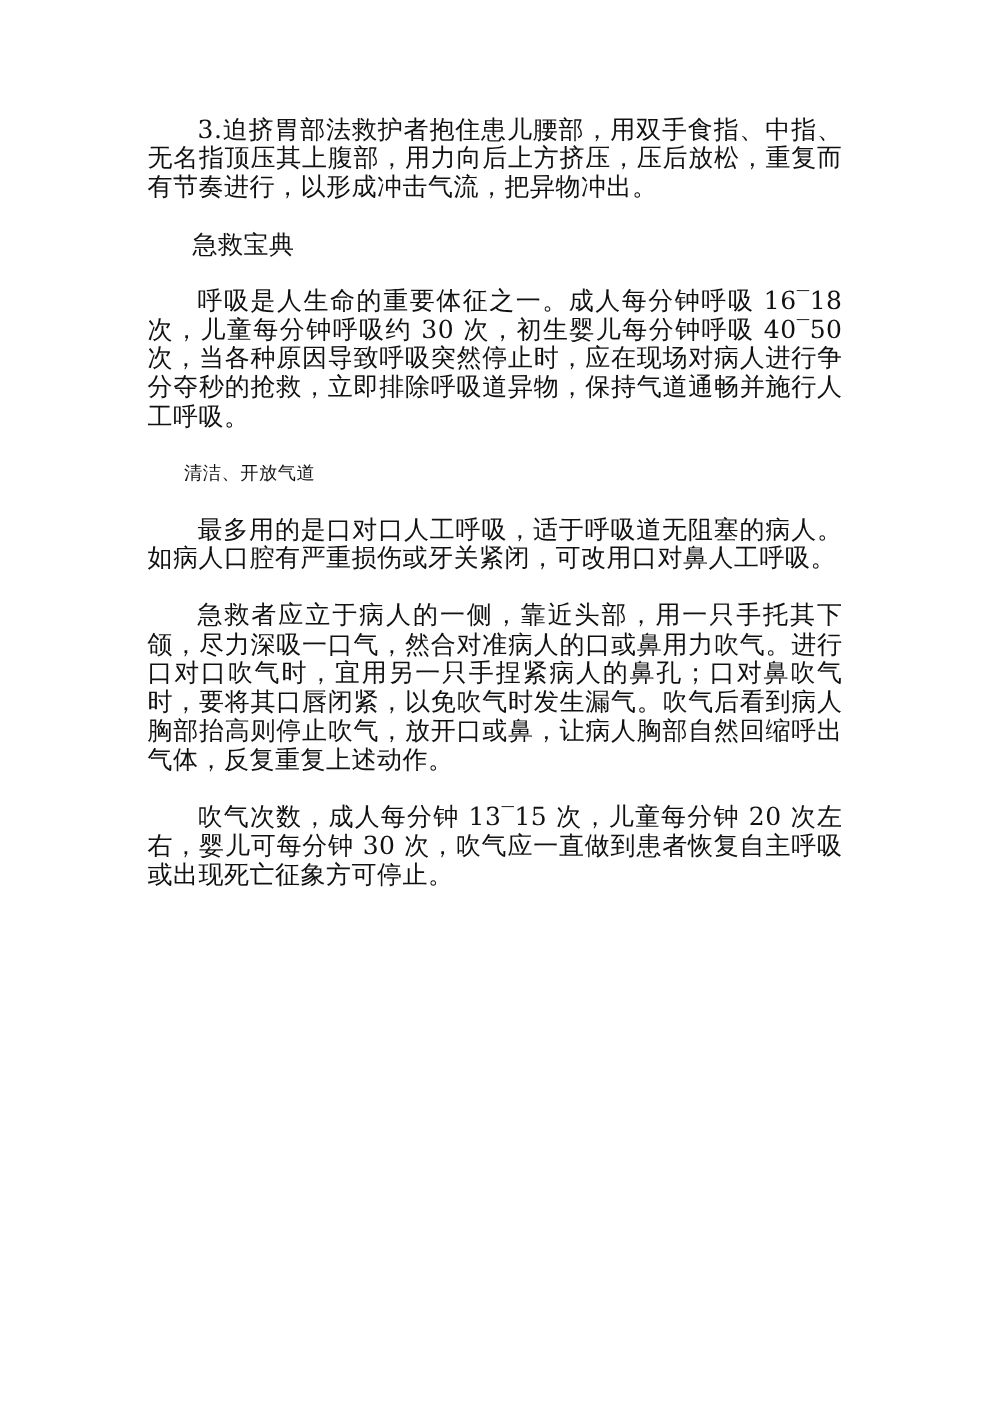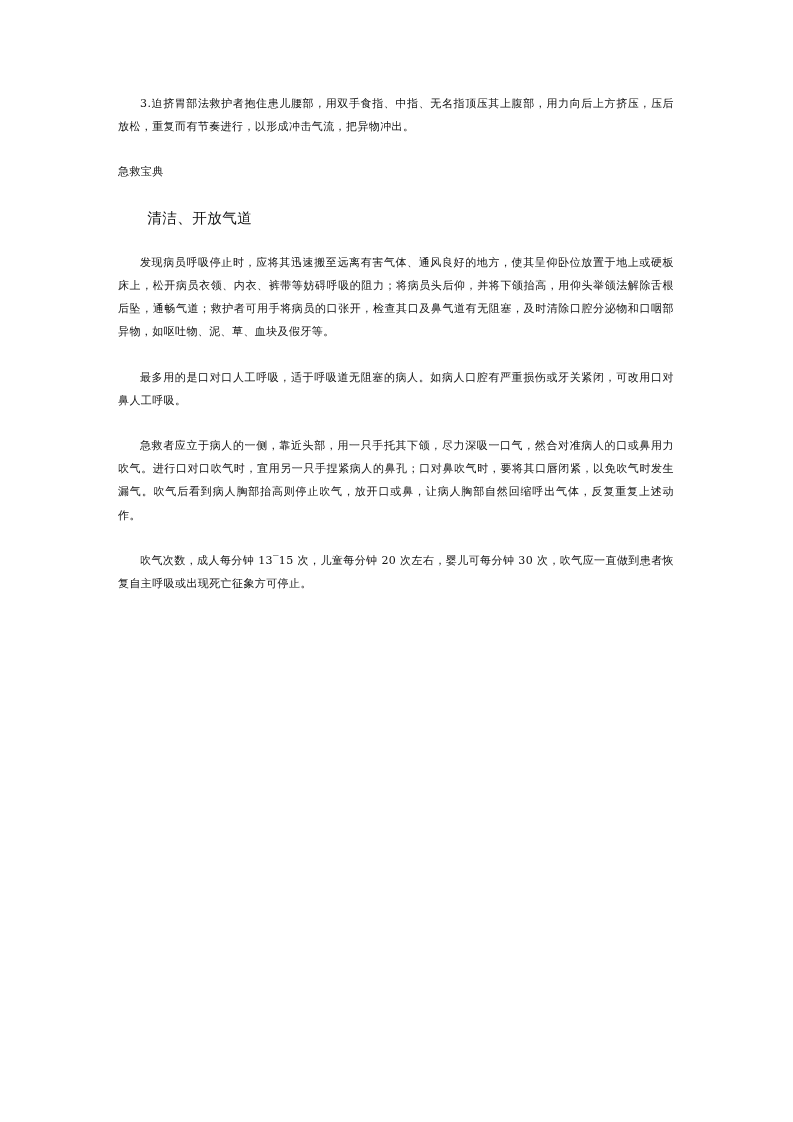--- a/index.html
+++ b/index.html
@@ -15,42 +15,42 @@
       font-family: "DejaVu Serif", "Liberation Serif", serif;
       color: #111111;
     }
     .page {
       position: absolute;
       left: 118px;
       top: 92px;
       width: 556px;
     }
     .para {
-      font-size: 11px;
+      font-size: 20px;
       line-height: 23.2px;
       text-align: justify;
       text-align-last: left;
       text-indent: 2em;
       margin: 0 0 22px 0;
       letter-spacing: 0.4px;
     }
     .para.tight { margin-bottom: 0; }
-    .para.noindent { text-indent: 0; }
+    .para.noindent { text-indent: 0; margin-left: 36px; }
     .heading {
       font-size: 14.6px;
       line-height: 23.2px;
       text-indent: 2em;
       margin: 16px 0 22px 0;
       letter-spacing: 0.4px;
     }
   </style>
 </head>
 <body>
 
 <div class="page">
   <p class="para">3.迫挤胃部法救护者抱住患儿腰部，用双手食指、中指、无名指顶压其上腹部，用力向后上方挤压，压后放松，重复而有节奏进行，以形成冲击气流，把异物冲出。</p>
   <p class="para noindent" style="margin-bottom:22px;">急救宝典</p>
+  <p class="para">呼吸是人生命的重要体征之一。成人每分钟呼吸 16‾18 次，儿童每分钟呼吸约 30 次，初生婴儿每分钟呼吸 40‾50 次，当各种原因导致呼吸突然停止时，应在现场对病人进行争分夺秒的抢救，立即排除呼吸道异物，保持气道通畅并施行人工呼吸。</p>
   <p class="heading">清洁、开放气道</p>
-  <p class="para">发现病员呼吸停止时，应将其迅速搬至远离有害气体、通风良好的地方，使其呈仰卧位放置于地上或硬板床上，松开病员衣领、内衣、裤带等妨碍呼吸的阻力；将病员头后仰，并将下颌抬高，用仰头举颌法解除舌根后坠，通畅气道；救护者可用手将病员的口张开，检查其口及鼻气道有无阻塞，及时清除口腔分泌物和口咽部异物，如呕吐物、泥、草、血块及假牙等。</p>
   <p class="para">最多用的是口对口人工呼吸，适于呼吸道无阻塞的病人。如病人口腔有严重损伤或牙关紧闭，可改用口对鼻人工呼吸。</p>
   <p class="para">急救者应立于病人的一侧，靠近头部，用一只手托其下颌，尽力深吸一口气，然合对准病人的口或鼻用力吹气。进行口对口吹气时，宜用另一只手捏紧病人的鼻孔；口对鼻吹气时，要将其口唇闭紧，以免吹气时发生漏气。吹气后看到病人胸部抬高则停止吹气，放开口或鼻，让病人胸部自然回缩呼出气体，反复重复上述动作。</p>
   <p class="para">吹气次数，成人每分钟 13‾15 次，儿童每分钟 20 次左右，婴儿可每分钟 30 次，吹气应一直做到患者恢复自主呼吸或出现死亡征象方可停止。</p>
 </div>
 
 </body></html>

